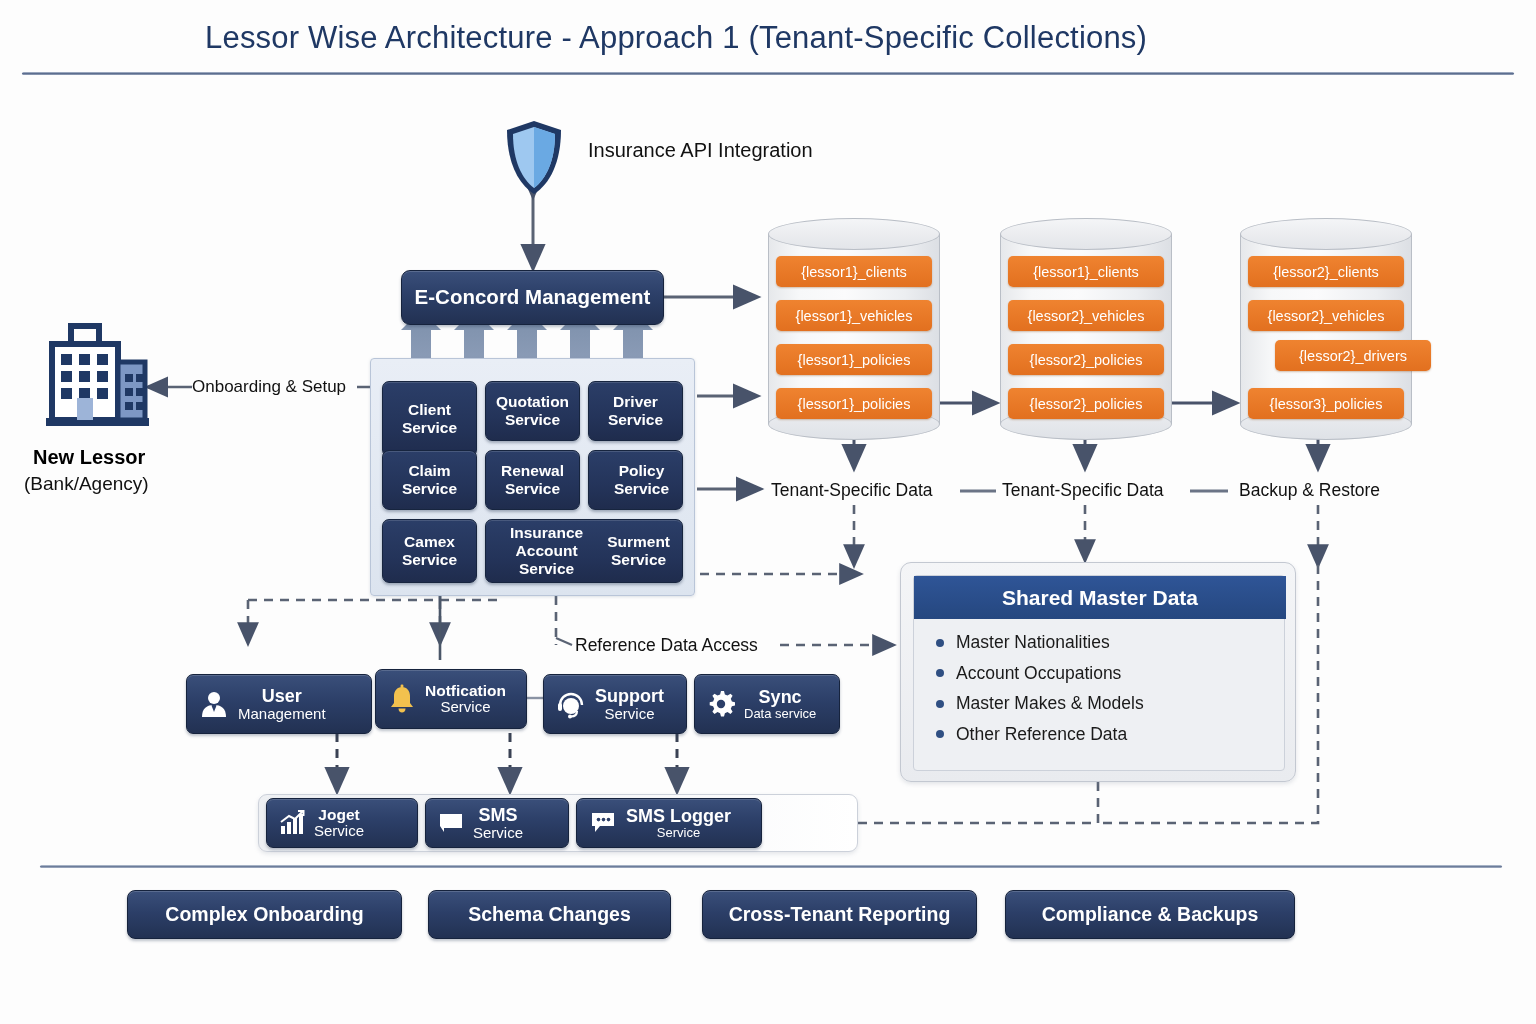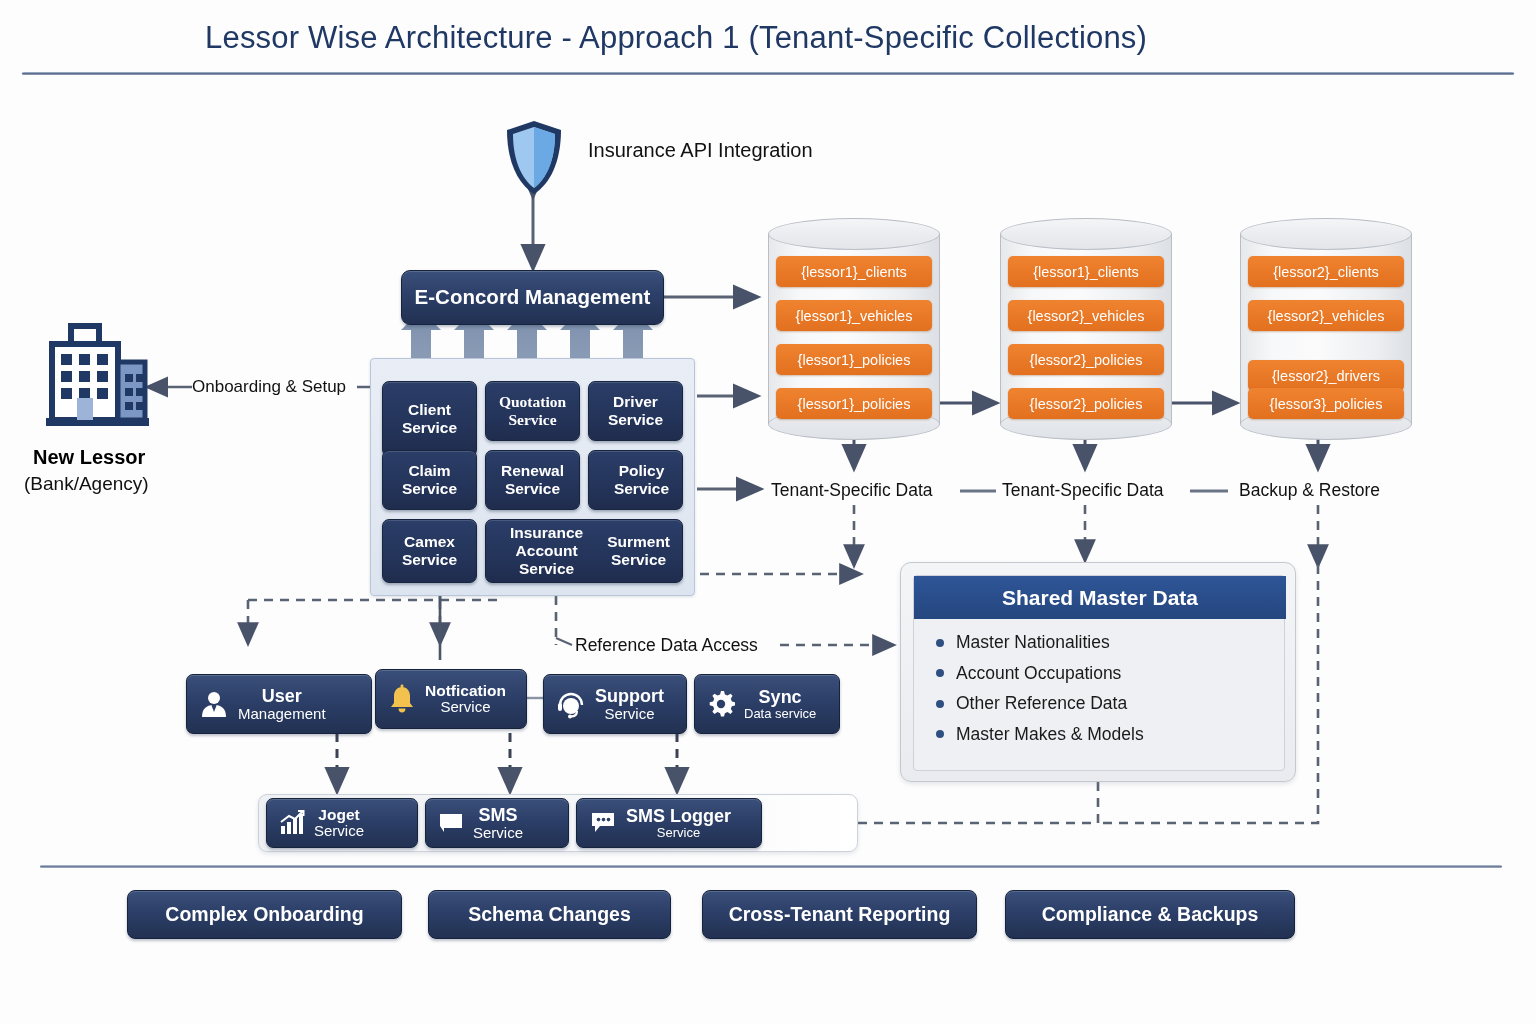--- a/index.html
+++ b/index.html
@@ -255,21 +255,21 @@
   <div class="lbl-b" style="left:33px;top:446px;font-size:20px;">New Lessor</div>
   <div class="lbl" style="left:24px;top:473px;font-size:19px;">(Bank/Agency)</div>
   <div class="lbl" style="left:192px;top:377px;font-size:17px;">Onboarding &amp; Setup</div>
 
   <div class="services-panel"></div>
 
   <div class="svc-cell" style="left:382px;top:381px;width:95px;height:76px;">
     <span>Client</span>
     <span>Service</span>
   </div>
-  <div class="svc-cell" style="left:485px;top:381px;width:95px;height:60px;font-family:Liberation Serif, serif;">
+  <div class="svc-cell" style="left:485px;top:381px;width:95px;height:60px;">
     <span>Quotation</span>
     <span>Service</span>
   </div>
   <div class="svc-cell" style="left:588px;top:381px;width:95px;height:60px;">
     <span>Driver</span>
     <span>Service</span>
   </div>
 
   <div class="svc-cell" style="left:382px;top:450px;width:95px;height:60px;">
     <span>Claim</span>
@@ -319,21 +319,21 @@
     <div class="coll" style="top:126px;">{lessor2}_policies</div>
     <div class="coll" style="top:170px;">{lessor2}_policies</div>
   </div>
 
   <div class="cyl" style="left:1240px;top:218px;">
     <div class="cyl-body"></div>
     <div class="cyl-bot"></div>
     <div class="cyl-top"></div>
     <div class="coll" style="top:38px;">{lessor2}_clients</div>
     <div class="coll" style="top:82px;">{lessor2}_vehicles</div>
-    <div class="coll" style="top:142px;">{lessor2}_drivers</div>
+    <div class="coll" style="top:122px;margin-left:27px;">{lessor2}_drivers</div>
     <div class="coll" style="top:170px;">{lessor3}_policies</div>
   </div>
 
   <div class="lbl" style="left:771px;top:480px;font-weight:400;">Tenant-Specific Data</div>
   <div class="lbl" style="left:1002px;top:480px;font-weight:400;">Tenant-Specific Data</div>
   <div class="lbl" style="left:1239px;top:480px;font-weight:400;">Backup &amp; Restore</div>
   <div class="lbl" style="left:575px;top:635px;">Reference Data Access</div>
 
   <div class="smd-outer">
     <div class="smd-inner">
@@ -342,25 +342,25 @@
         <div class="smd-li">
           <span class="smd-dot"></span>
           <span>Master Nationalities</span>
         </div>
         <div class="smd-li">
           <span class="smd-dot"></span>
           <span>Account Occupations</span>
         </div>
         <div class="smd-li">
           <span class="smd-dot"></span>
-          <span>Other Reference Data</span>
+          <span>Master Makes &amp; Models</span>
         </div>
         <div class="smd-li">
           <span class="smd-dot"></span>
-          <span>Master Makes &amp; Models</span>
+          <span>Other Reference Data</span>
         </div>
       </div>
     </div>
   </div>
 
   <div class="navy row" style="left:186px;top:674px;width:186px;height:60px;">
     <span class="ic">
       <svg width="30" height="30" viewBox="0 0 30 30">
           <circle cx="15" cy="9" r="6" fill="#fff"></circle>
       <path d="M3 28 C3 19 8 16 15 16 C22 16 27 19 27 28 z" fill="#fff"></path>

